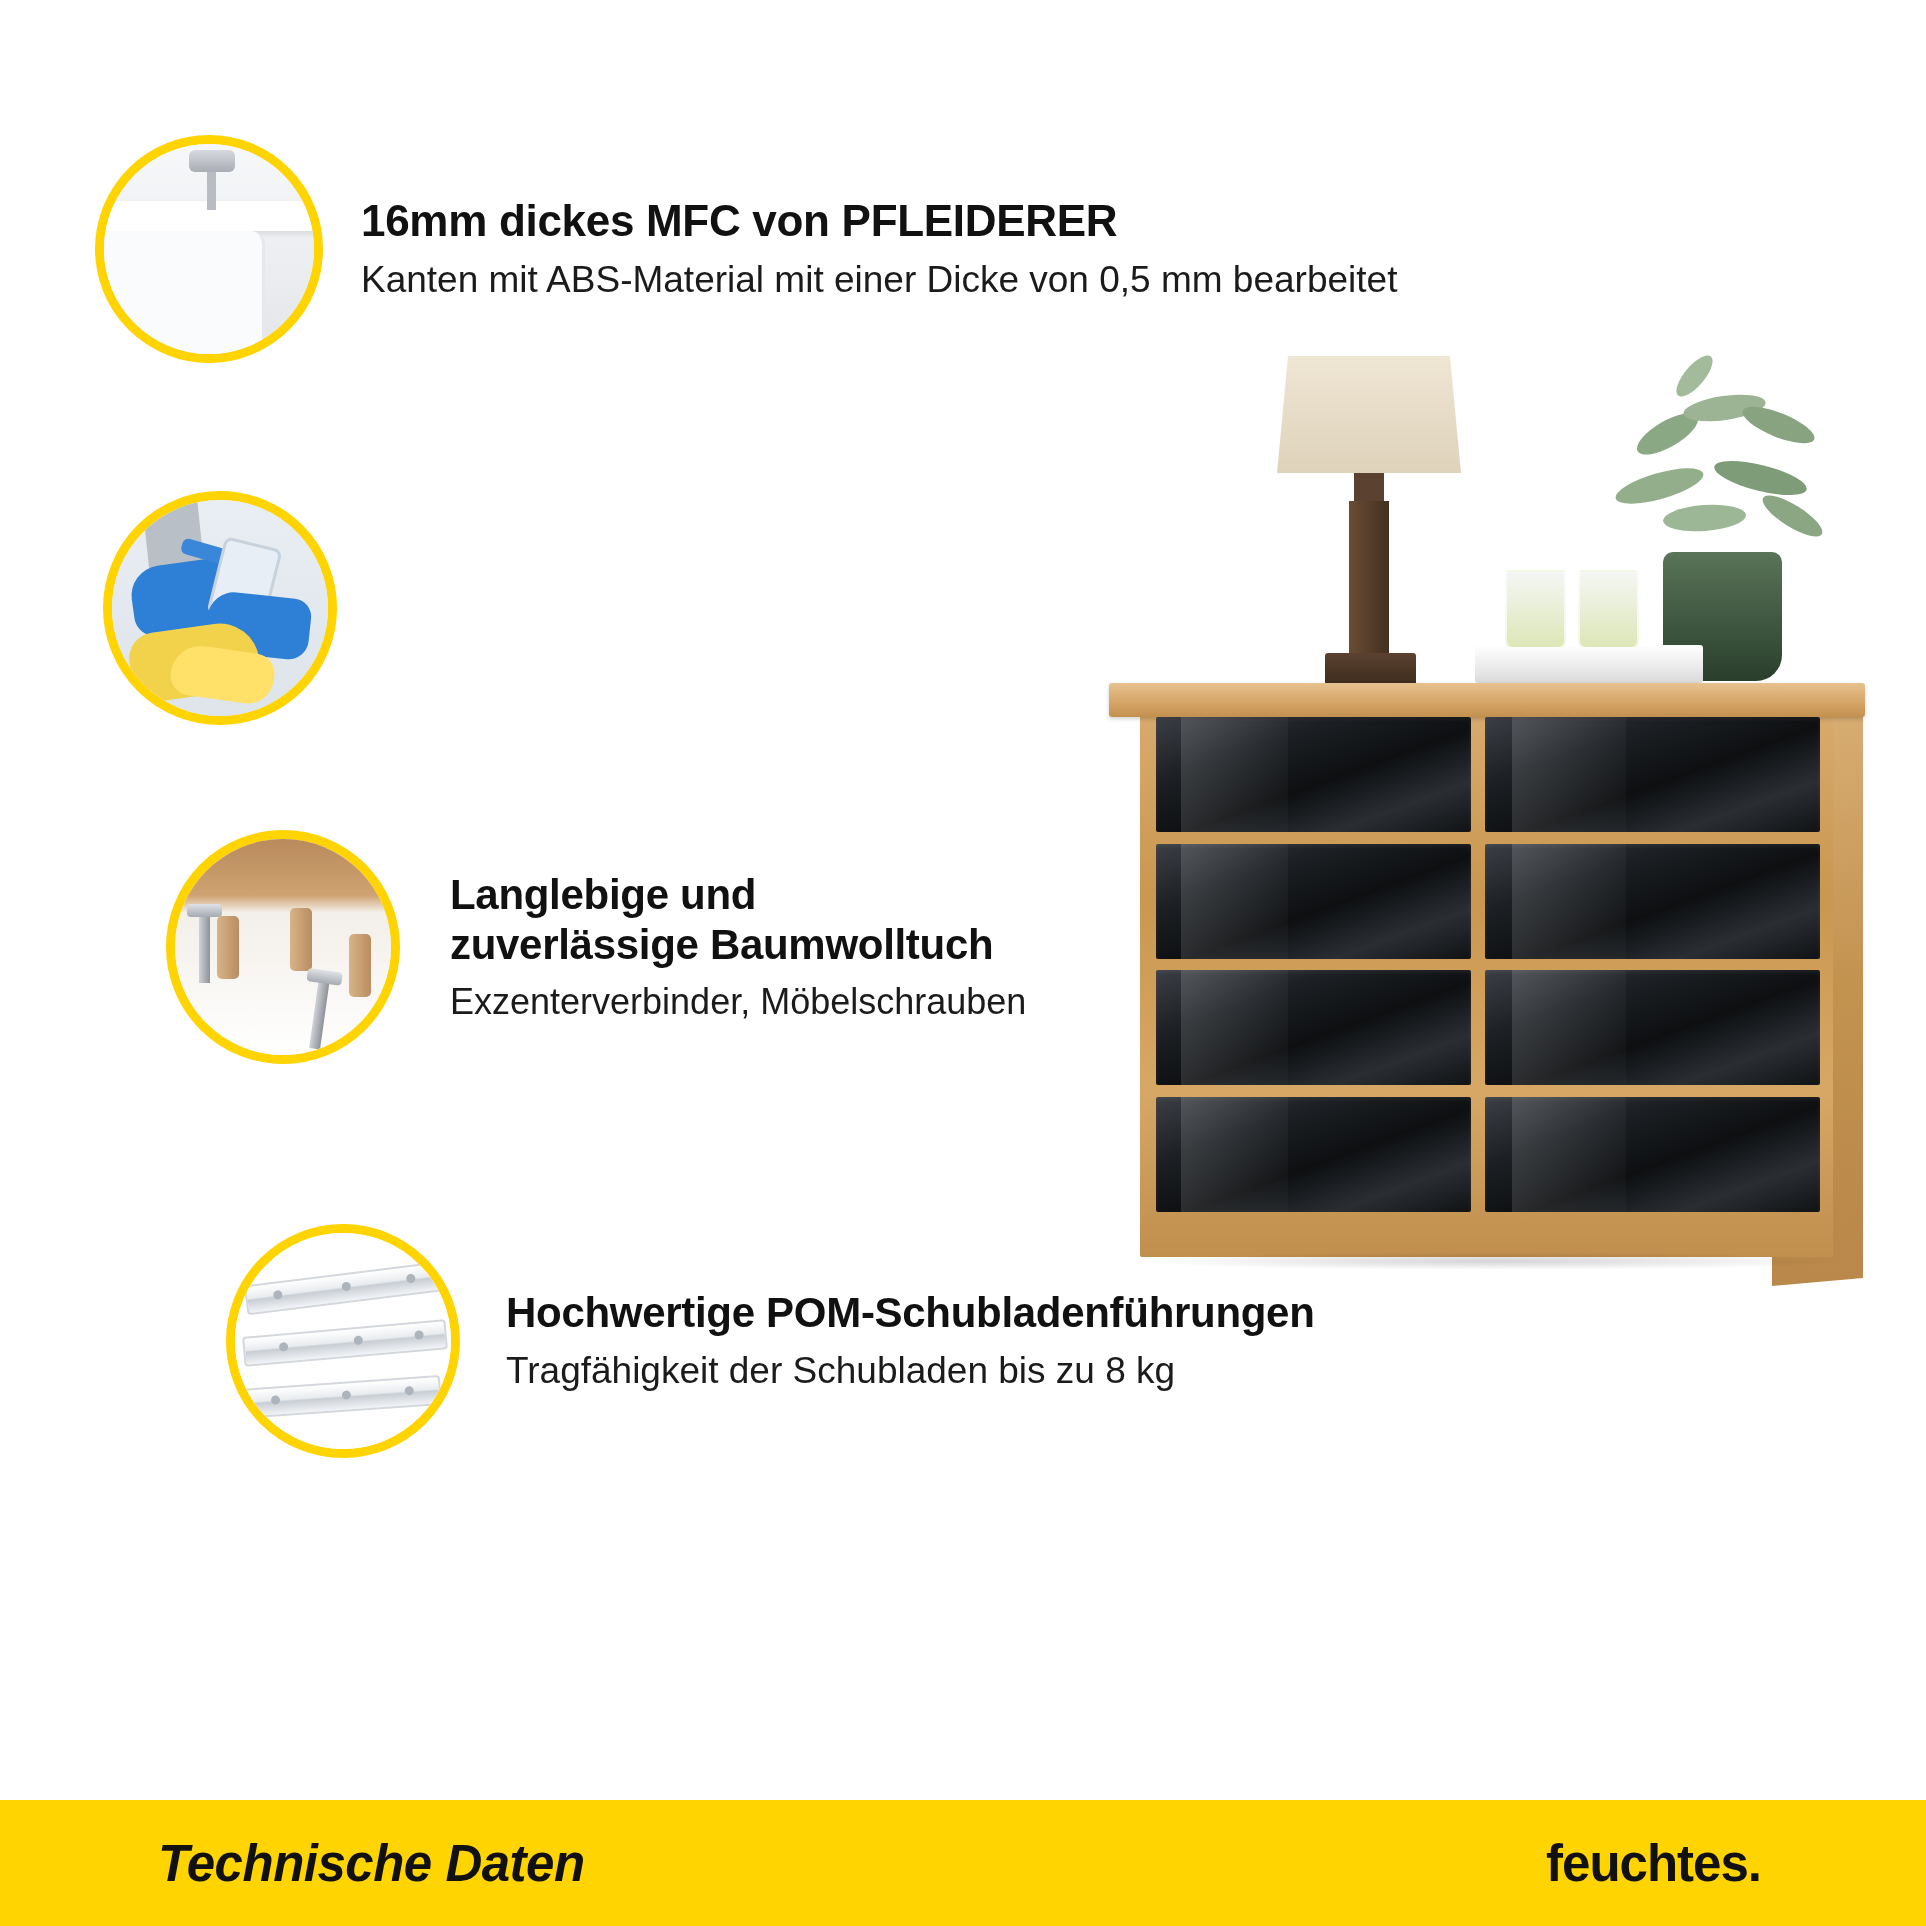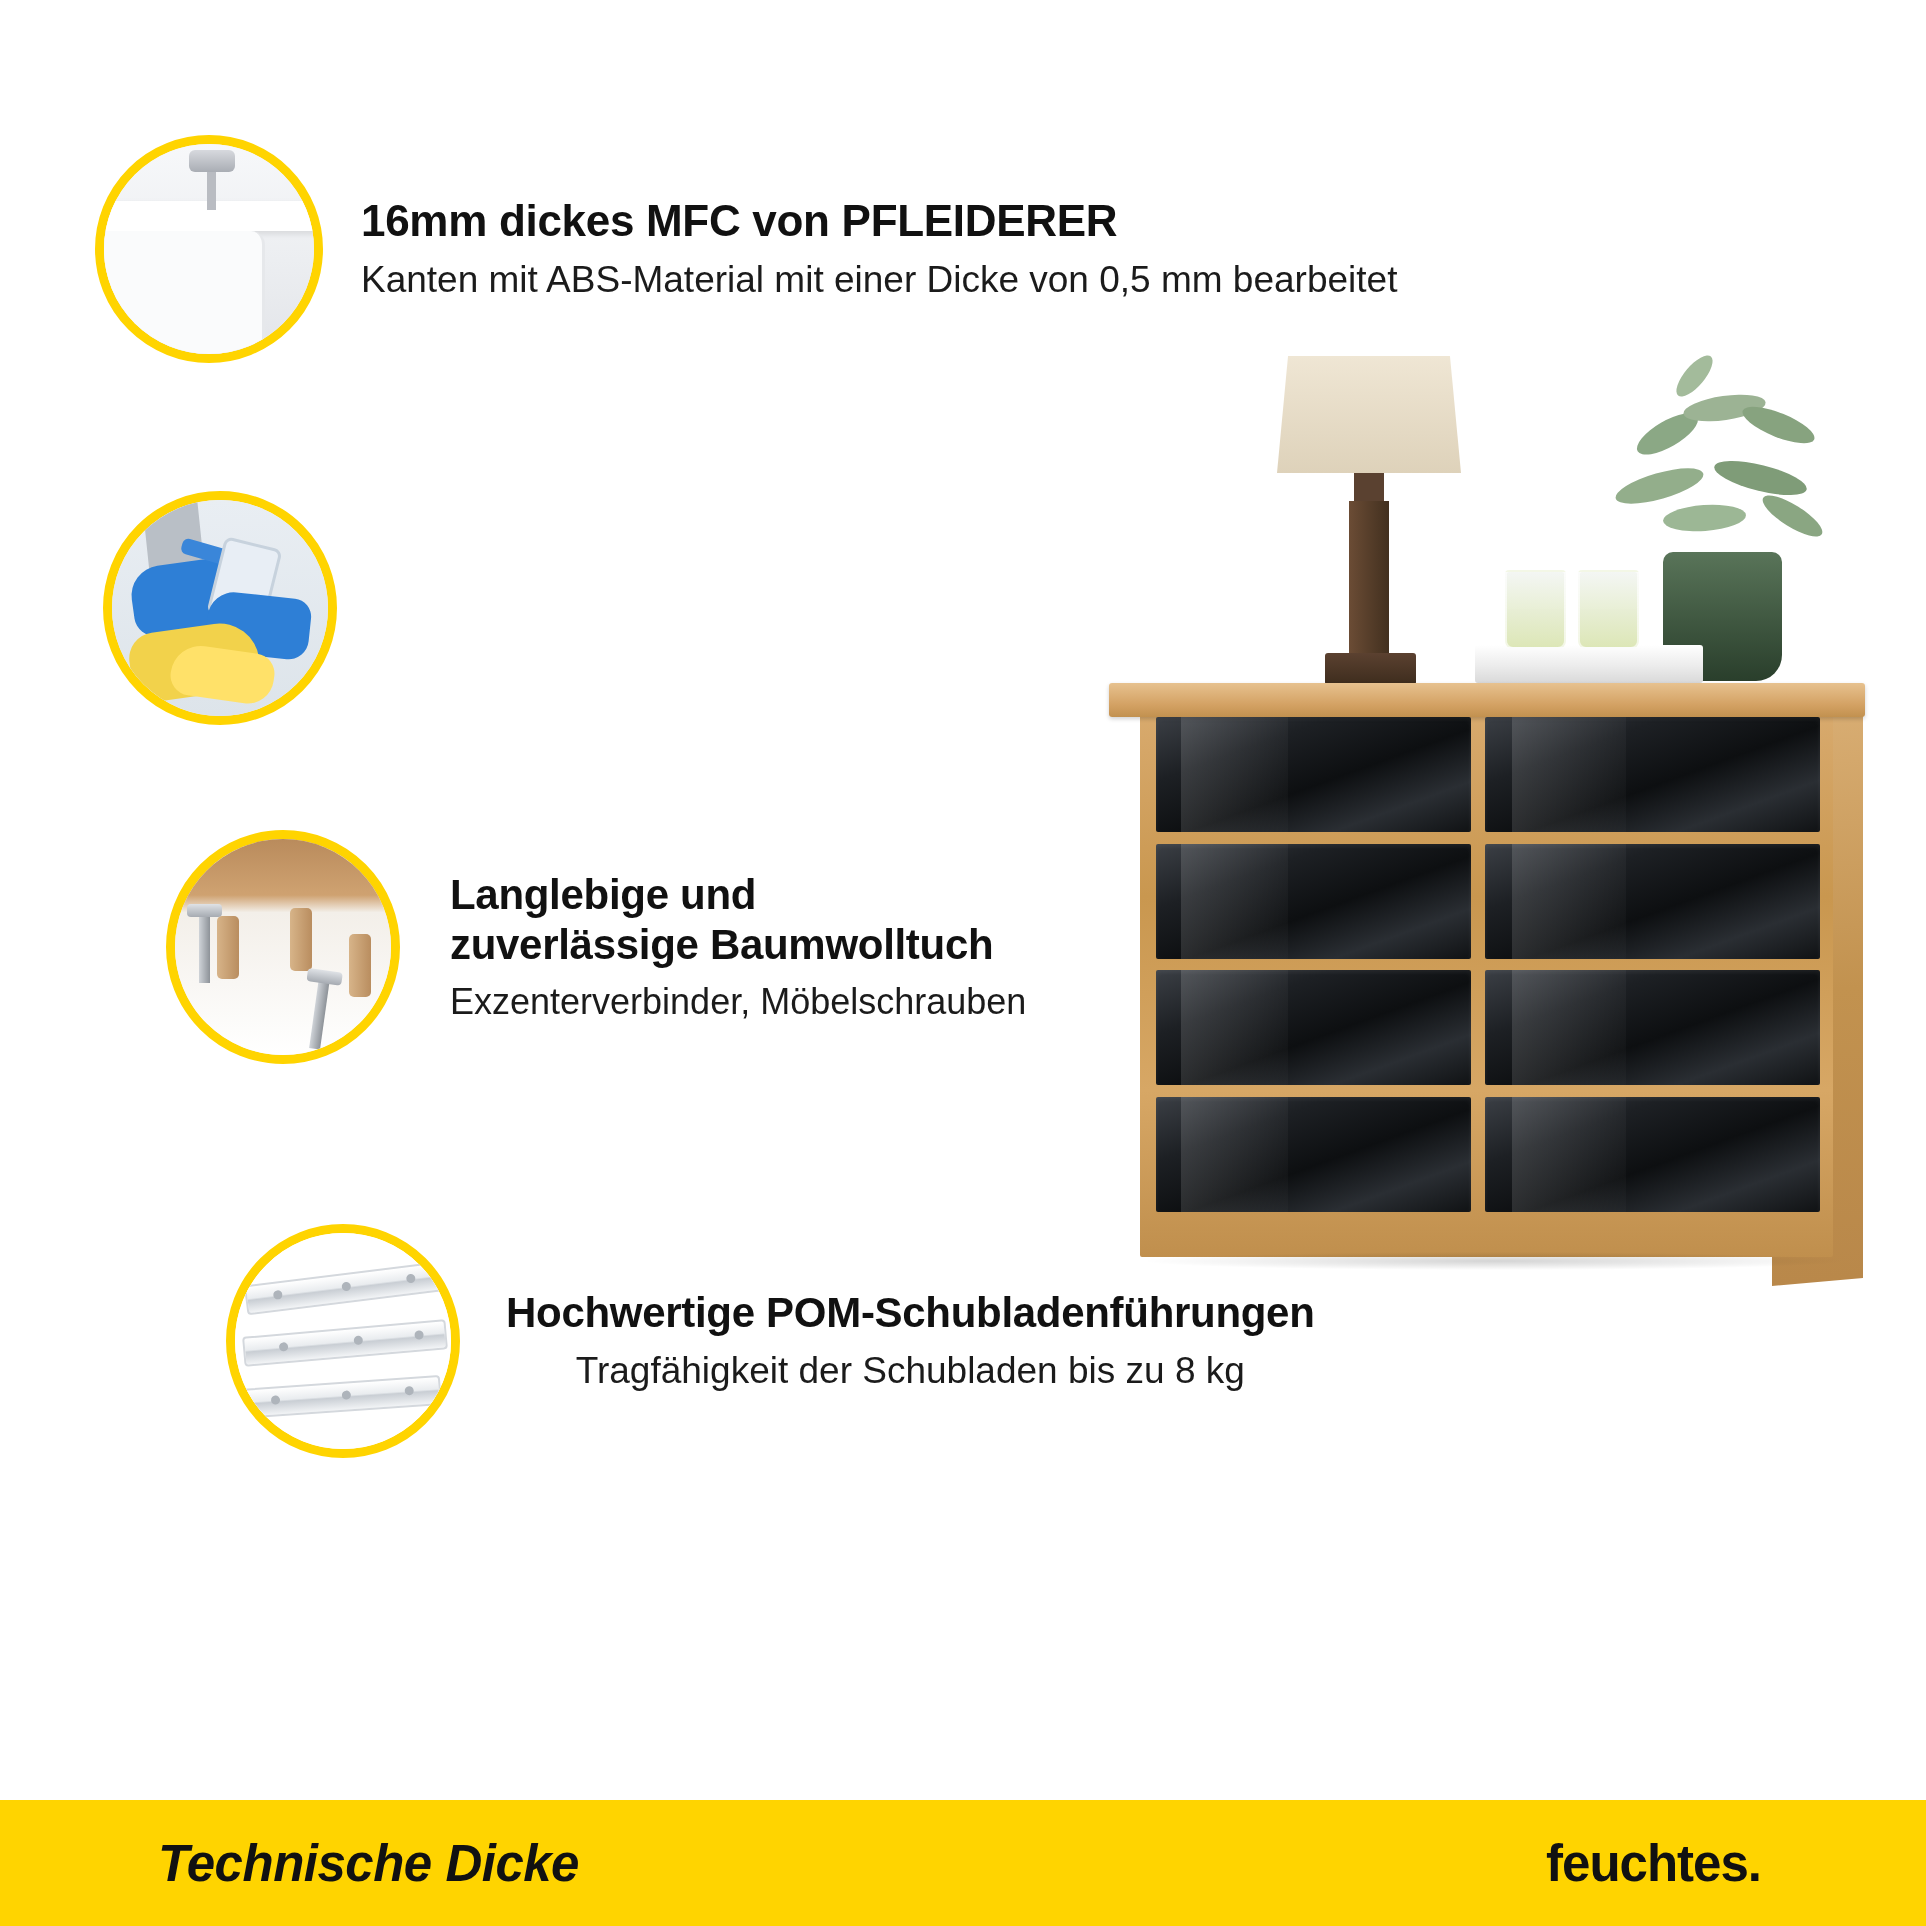--- a/index.html
+++ b/index.html
@@ -63,21 +63,21 @@
   #feature-3 .bubble { width: 216px; height: 216px; }
   #feature-3 .f-title { font-size: 42px; }
   #feature-3 .f-sub { font-size: 36px; }
   #feature-3 .feature-text { margin-left: 50px; }
 
   
   #feature-4 { left: 226px; top: 1224px; }
   #feature-4 .bubble { width: 216px; height: 216px; background: #fff; }
   #feature-4 .f-title { font-size: 42px; }
   #feature-4 .f-sub { font-size: 37px; }
-  #feature-4 .feature-text { margin-left: 46px; text-align: center; }
+  #feature-4 .feature-text { margin-left: 46px; }
 
   
   .art { position: absolute; inset: 0; }
 
   
   .art-board { background: linear-gradient(180deg,#f7f8fa 0%,#eceef1 55%,#e3e5e9 100%); }
   .board-top {
     position: absolute; left: -10px; top: 57px; width: 238px; height: 30px;
     background: #ffffff; box-shadow: 0 3px 6px rgba(0,0,0,0.10);
   }
@@ -367,16 +367,16 @@
     <div class="drawer sheen" style="left:16px; top:267px; width:315px; height:115px;"></div>
     <div class="drawer sheen" style="left:345px; top:267px; width:335px; height:115px;"></div>
     <div class="drawer sheen" style="left:16px; top:394px; width:315px; height:115px;"></div>
     <div class="drawer sheen" style="left:345px; top:394px; width:335px; height:115px;"></div>
   </div>
   <div class="dresser-top"></div>
   <div class="shadow-floor"></div>
 </div>
 
 <div id="footer">
-  <div id="footer-title">Technische Dicke</div>
+  <div id="footer-title">Technische Daten</div>
   <div id="footer-brand">feuchtes.</div>
 </div>
 
 
 </body></html>

